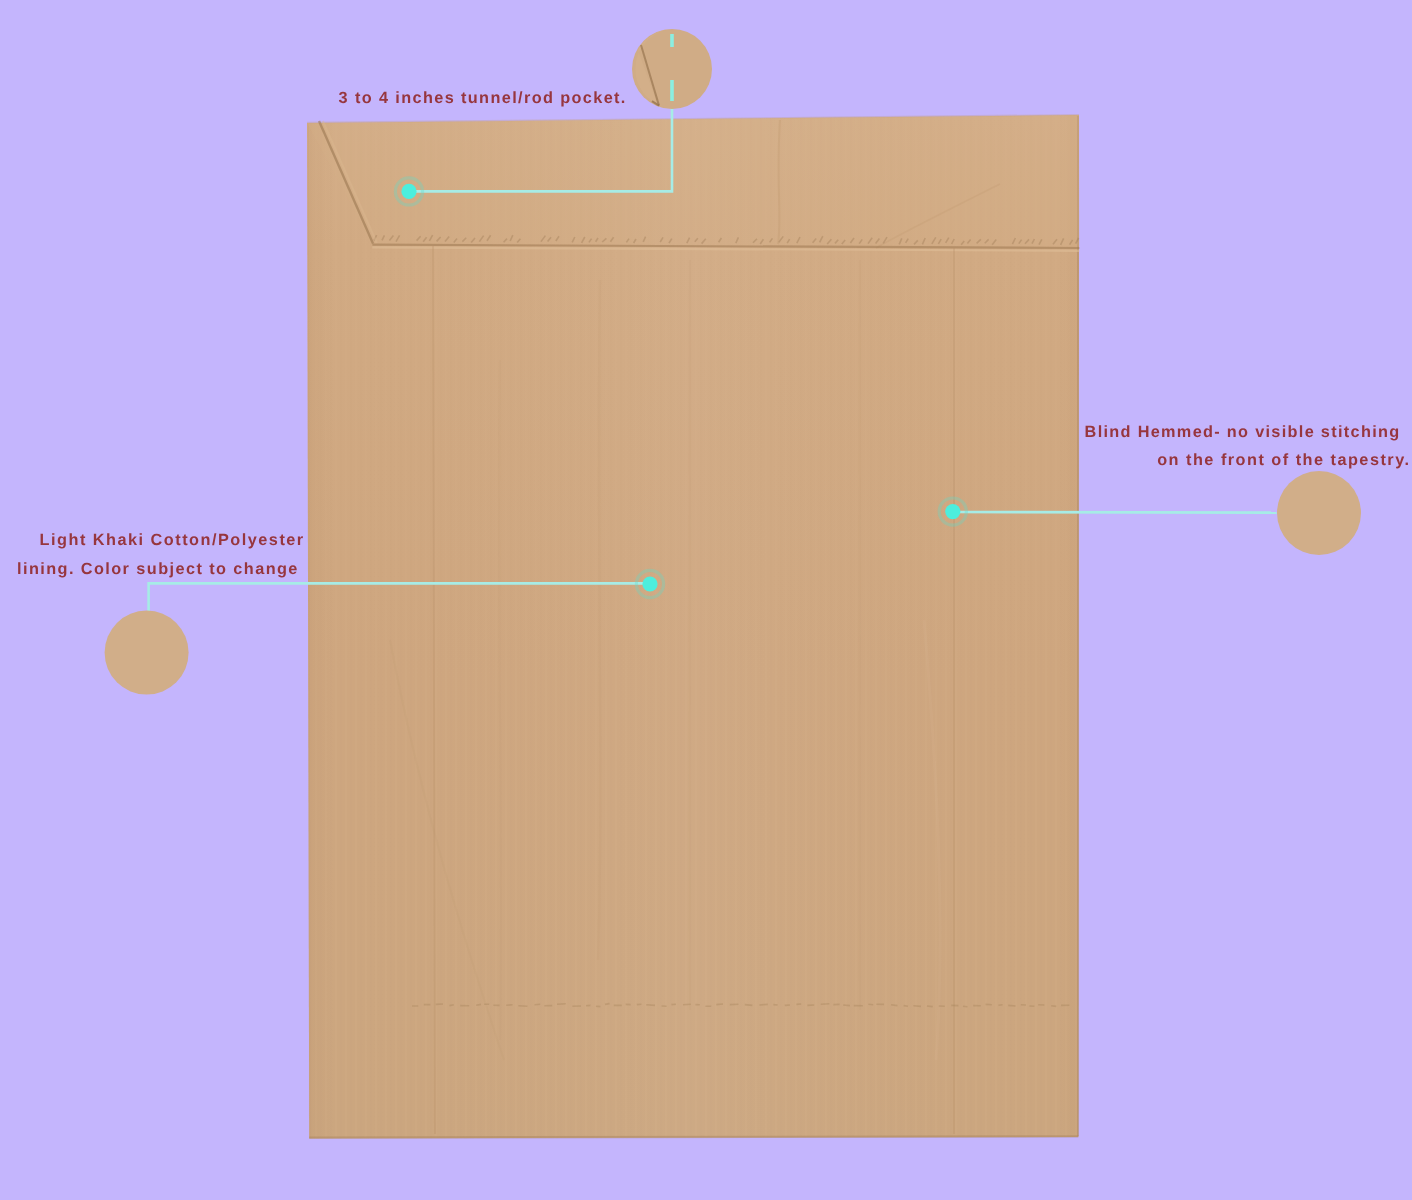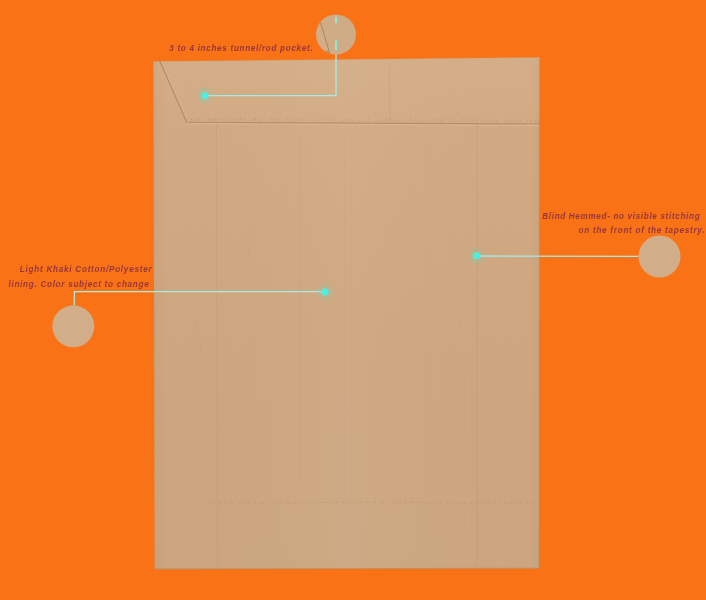--- a/index.html
+++ b/index.html
@@ -1,17 +1,17 @@
 <!DOCTYPE html>
 <html><head>
 <meta charset="utf-8">
 <style>
   html,body{margin:0;padding:0;background:#ffffff;}
-  #stage{position:relative;width:706px;height:600px;background:#f97316;overflow:hidden;
-         font-family:"Liberation Sans",sans-serif;font-style:italic;}
+  #stage{position:relative;width:706px;height:600px;background:#c4b5fd;overflow:hidden;
+         font-family:"Liberation Sans",sans-serif;}
   svg{position:absolute;left:0;top:0;}
   .lbl{fill:#97363e;font-family:"Liberation Sans",sans-serif;font-weight:bold;font-size:8.15px;}
 </style>
 </head>
 <body>
 <div id="stage">
 <svg width="706" height="600" viewBox="0 0 706 600">
 <defs>
   <linearGradient id="panelg" x1="0" y1="0" x2="0" y2="1">
     <stop offset="0" stop-color="#d4ae88"></stop>

